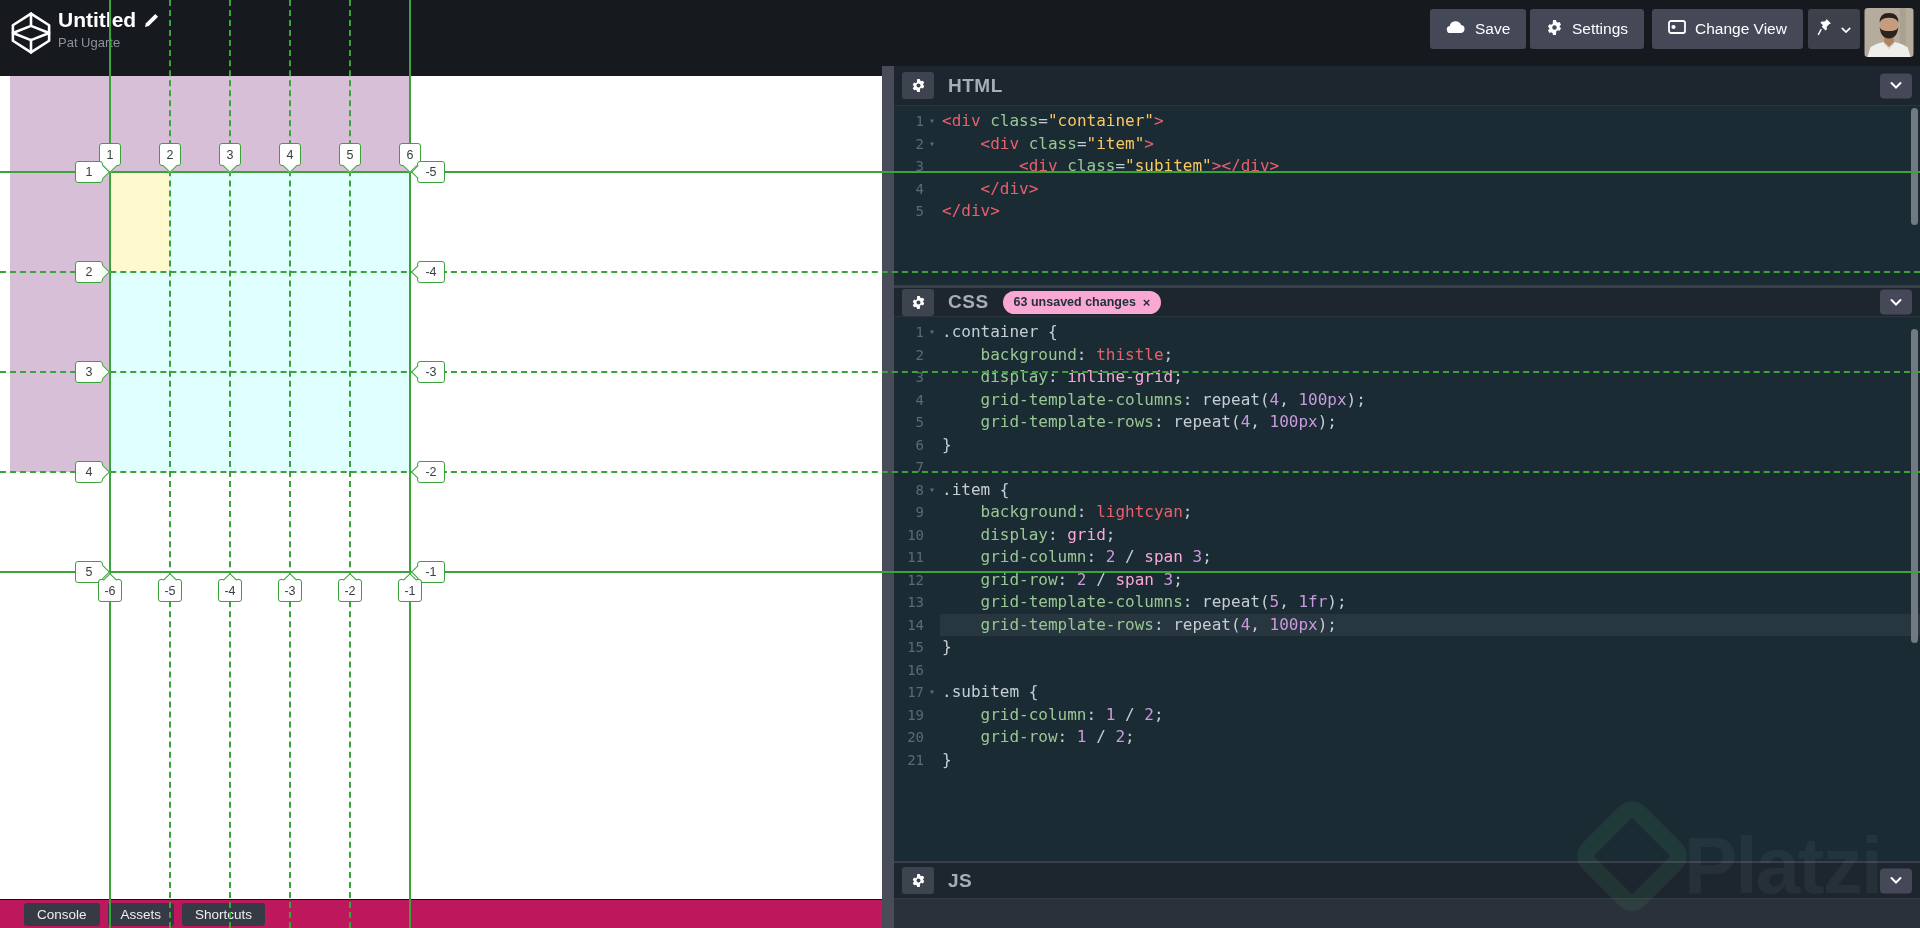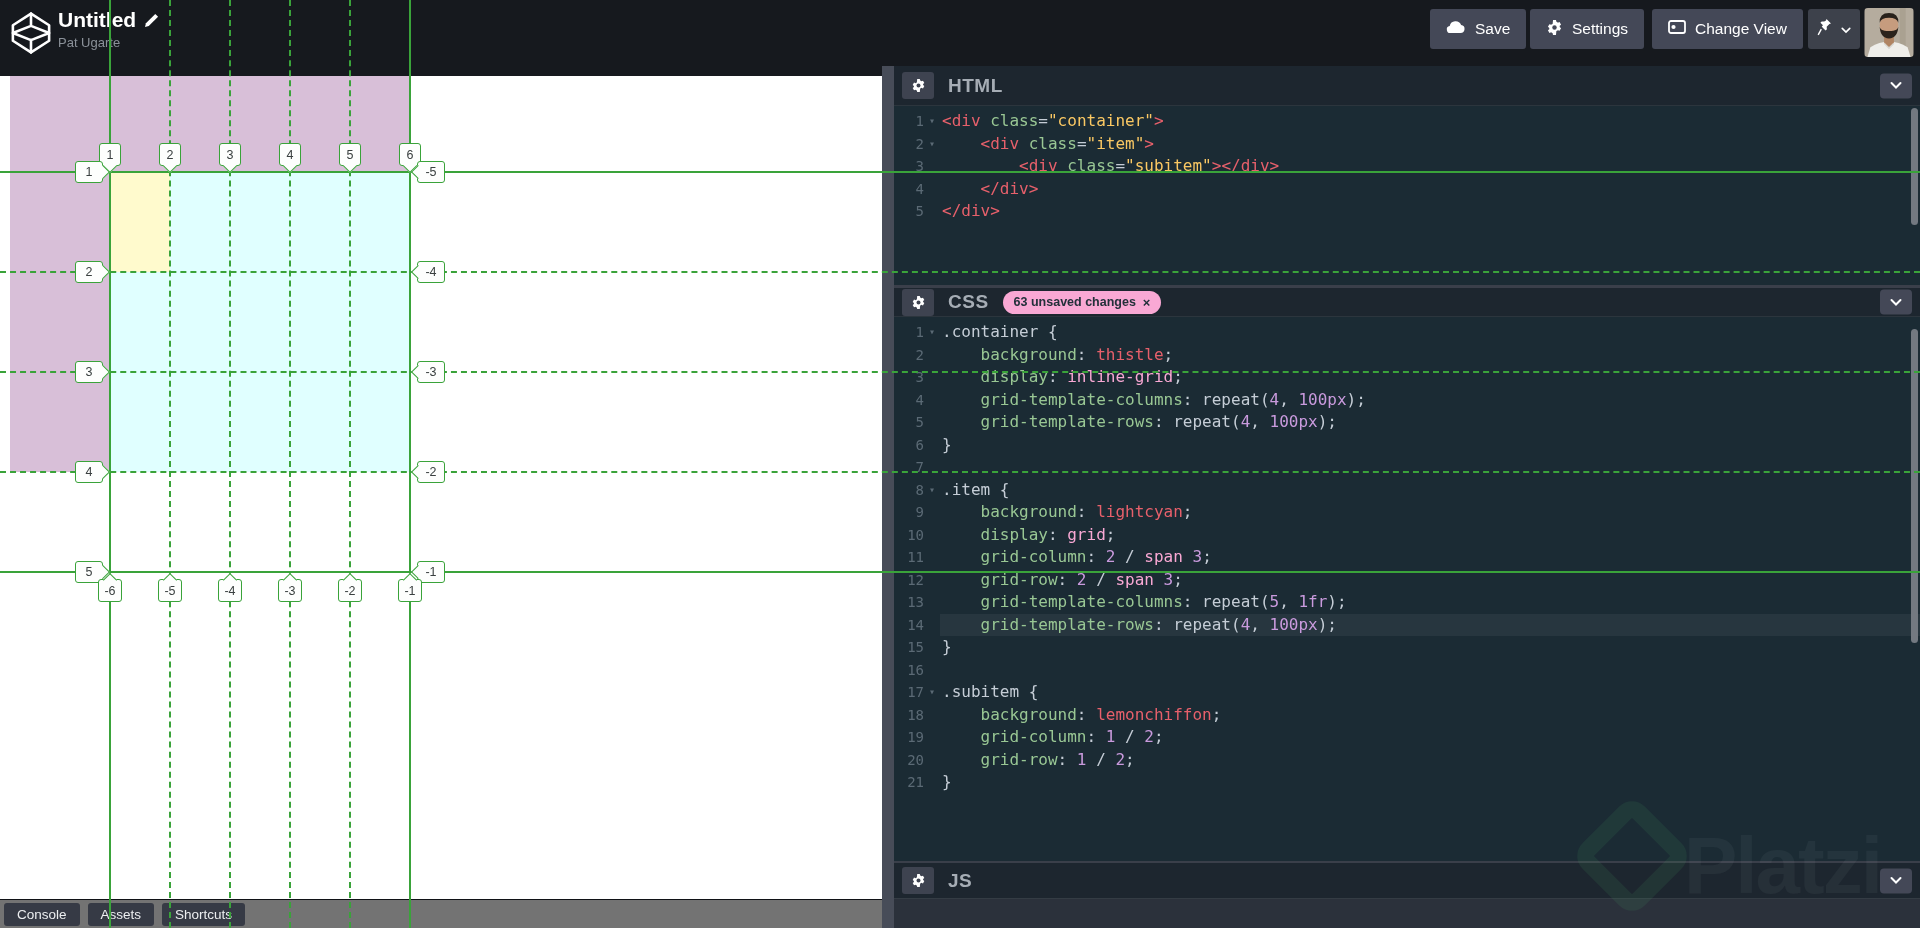--- a/index.html
+++ b/index.html
@@ -55,22 +55,22 @@
   .ct   { flex:1; padding-left:2px; }
   .code-line.hl .ct { background:rgba(255,255,255,0.055); }
   .tok.pln { color:#c5cdd6; } .tok.tag { color:#e7606b; } .tok.att { color:#99c794; }
   .tok.str { color:#fac863; } .tok.prp { color:#99c794; } .tok.val { color:#e7606b; }
   .tok.kwd { color:#f9a8d4; } .tok.num { color:#c99add; }
   .js-body { height:29px; background:#2b313b; }
   .sb { position:absolute; width:7px; right:2px; background:#737981; border-radius:4px; z-index:20; }
   .sb-html { top:42px; height:117px; } .sb-css { top:41px; height:314px; }
 
   
-  .footbar { position:absolute; left:0; top:899px; width:882px; height:29px; background:#737373;
-             border-top:1px solid #101216; display:flex; align-items:center; gap:8px; padding-left:4px; z-index:12; }
+  .footbar { position:absolute; left:0; top:899px; width:882px; height:29px; background:#be185d;
+             border-top:1px solid #101216; display:flex; align-items:center; gap:8px; padding-left:24px; z-index:12; }
   .ftab { height:23px; background:#363a45; border:none; border-radius:3px; color:#eceef0; font-size:13.5px;
           font-family:inherit; padding:0 13px; cursor:pointer; }
 
   
   .overlay { position:absolute; left:0; top:0; width:1920px; height:928px; pointer-events:none; z-index:40; }
   .gl { position:absolute; }
   .gl.v { top:0; height:928px; width:0; border-left-width:2px; }
   .gl.h { left:0; width:1920px; height:0; border-top-width:2px; }
   .gl.solid.v { border-left-style:solid; } .gl.dash.v { border-left-style:dashed; }
   .gl.solid.h { border-top-style:solid; }  .gl.dash.h { border-top-style:dashed; }
@@ -241,21 +241,20 @@
         <div class="code-line"><span class="ln">8</span><span class="fold">▾</span><span class="ct"><span class="tok pln">.item {</span></span></div>
         <div class="code-line"><span class="ln">9</span><span class="fold"></span><span class="ct"><span class="tok pln">    </span><span class="tok prp">background</span><span class="tok pln">: </span><span class="tok val">lightcyan</span><span class="tok pln">;</span></span></div>
         <div class="code-line"><span class="ln">10</span><span class="fold"></span><span class="ct"><span class="tok pln">    </span><span class="tok prp">display</span><span class="tok pln">: </span><span class="tok kwd">grid</span><span class="tok pln">;</span></span></div>
         <div class="code-line"><span class="ln">11</span><span class="fold"></span><span class="ct"><span class="tok pln">    </span><span class="tok prp">grid-column</span><span class="tok pln">: </span><span class="tok num">2</span><span class="tok pln"> / </span><span class="tok kwd">span</span><span class="tok pln"> </span><span class="tok num">3</span><span class="tok pln">;</span></span></div>
         <div class="code-line"><span class="ln">12</span><span class="fold"></span><span class="ct"><span class="tok pln">    </span><span class="tok prp">grid-row</span><span class="tok pln">: </span><span class="tok num">2</span><span class="tok pln"> / </span><span class="tok kwd">span</span><span class="tok pln"> </span><span class="tok num">3</span><span class="tok pln">;</span></span></div>
         <div class="code-line"><span class="ln">13</span><span class="fold"></span><span class="ct"><span class="tok pln">    </span><span class="tok prp">grid-template-columns</span><span class="tok pln">: repeat(</span><span class="tok num">5</span><span class="tok pln">, </span><span class="tok num">1fr</span><span class="tok pln">);</span></span></div>
         <div class="code-line hl"><span class="ln">14</span><span class="fold"></span><span class="ct"><span class="tok pln">    </span><span class="tok prp">grid-template-rows</span><span class="tok pln">: repeat(</span><span class="tok num">4</span><span class="tok pln">, </span><span class="tok num">100px</span><span class="tok pln">);</span></span></div>
         <div class="code-line"><span class="ln">15</span><span class="fold"></span><span class="ct"><span class="tok pln">}</span></span></div>
         <div class="code-line"><span class="ln">16</span><span class="fold"></span><span class="ct"></span></div>
         <div class="code-line"><span class="ln">17</span><span class="fold">▾</span><span class="ct"><span class="tok pln">.subitem {</span></span></div>
-        <div class="code-line"><span class="ln">18</span><span class="fold"></span><span class="ct"><span class="tok pln">    </span><span class="tok prp">background</span><span class="tok pln">: </span><span class="tok val">lemonchiffon</span><span class="tok pln">;</span></span></div>
         <div class="code-line"><span class="ln">19</span><span class="fold"></span><span class="ct"><span class="tok pln">    </span><span class="tok prp">grid-column</span><span class="tok pln">: </span><span class="tok num">1</span><span class="tok pln"> / </span><span class="tok num">2</span><span class="tok pln">;</span></span></div>
         <div class="code-line"><span class="ln">20</span><span class="fold"></span><span class="ct"><span class="tok pln">    </span><span class="tok prp">grid-row</span><span class="tok pln">: </span><span class="tok num">1</span><span class="tok pln"> / </span><span class="tok num">2</span><span class="tok pln">;</span></span></div>
         <div class="code-line"><span class="ln">21</span><span class="fold"></span><span class="ct"><span class="tok pln">}</span></span></div>
       </div>
     <div class="sb sb-css"></div>
   </section>
 
   <section class="panel panel-js">
     <div class="phead">
       <button class="gear-btn">

